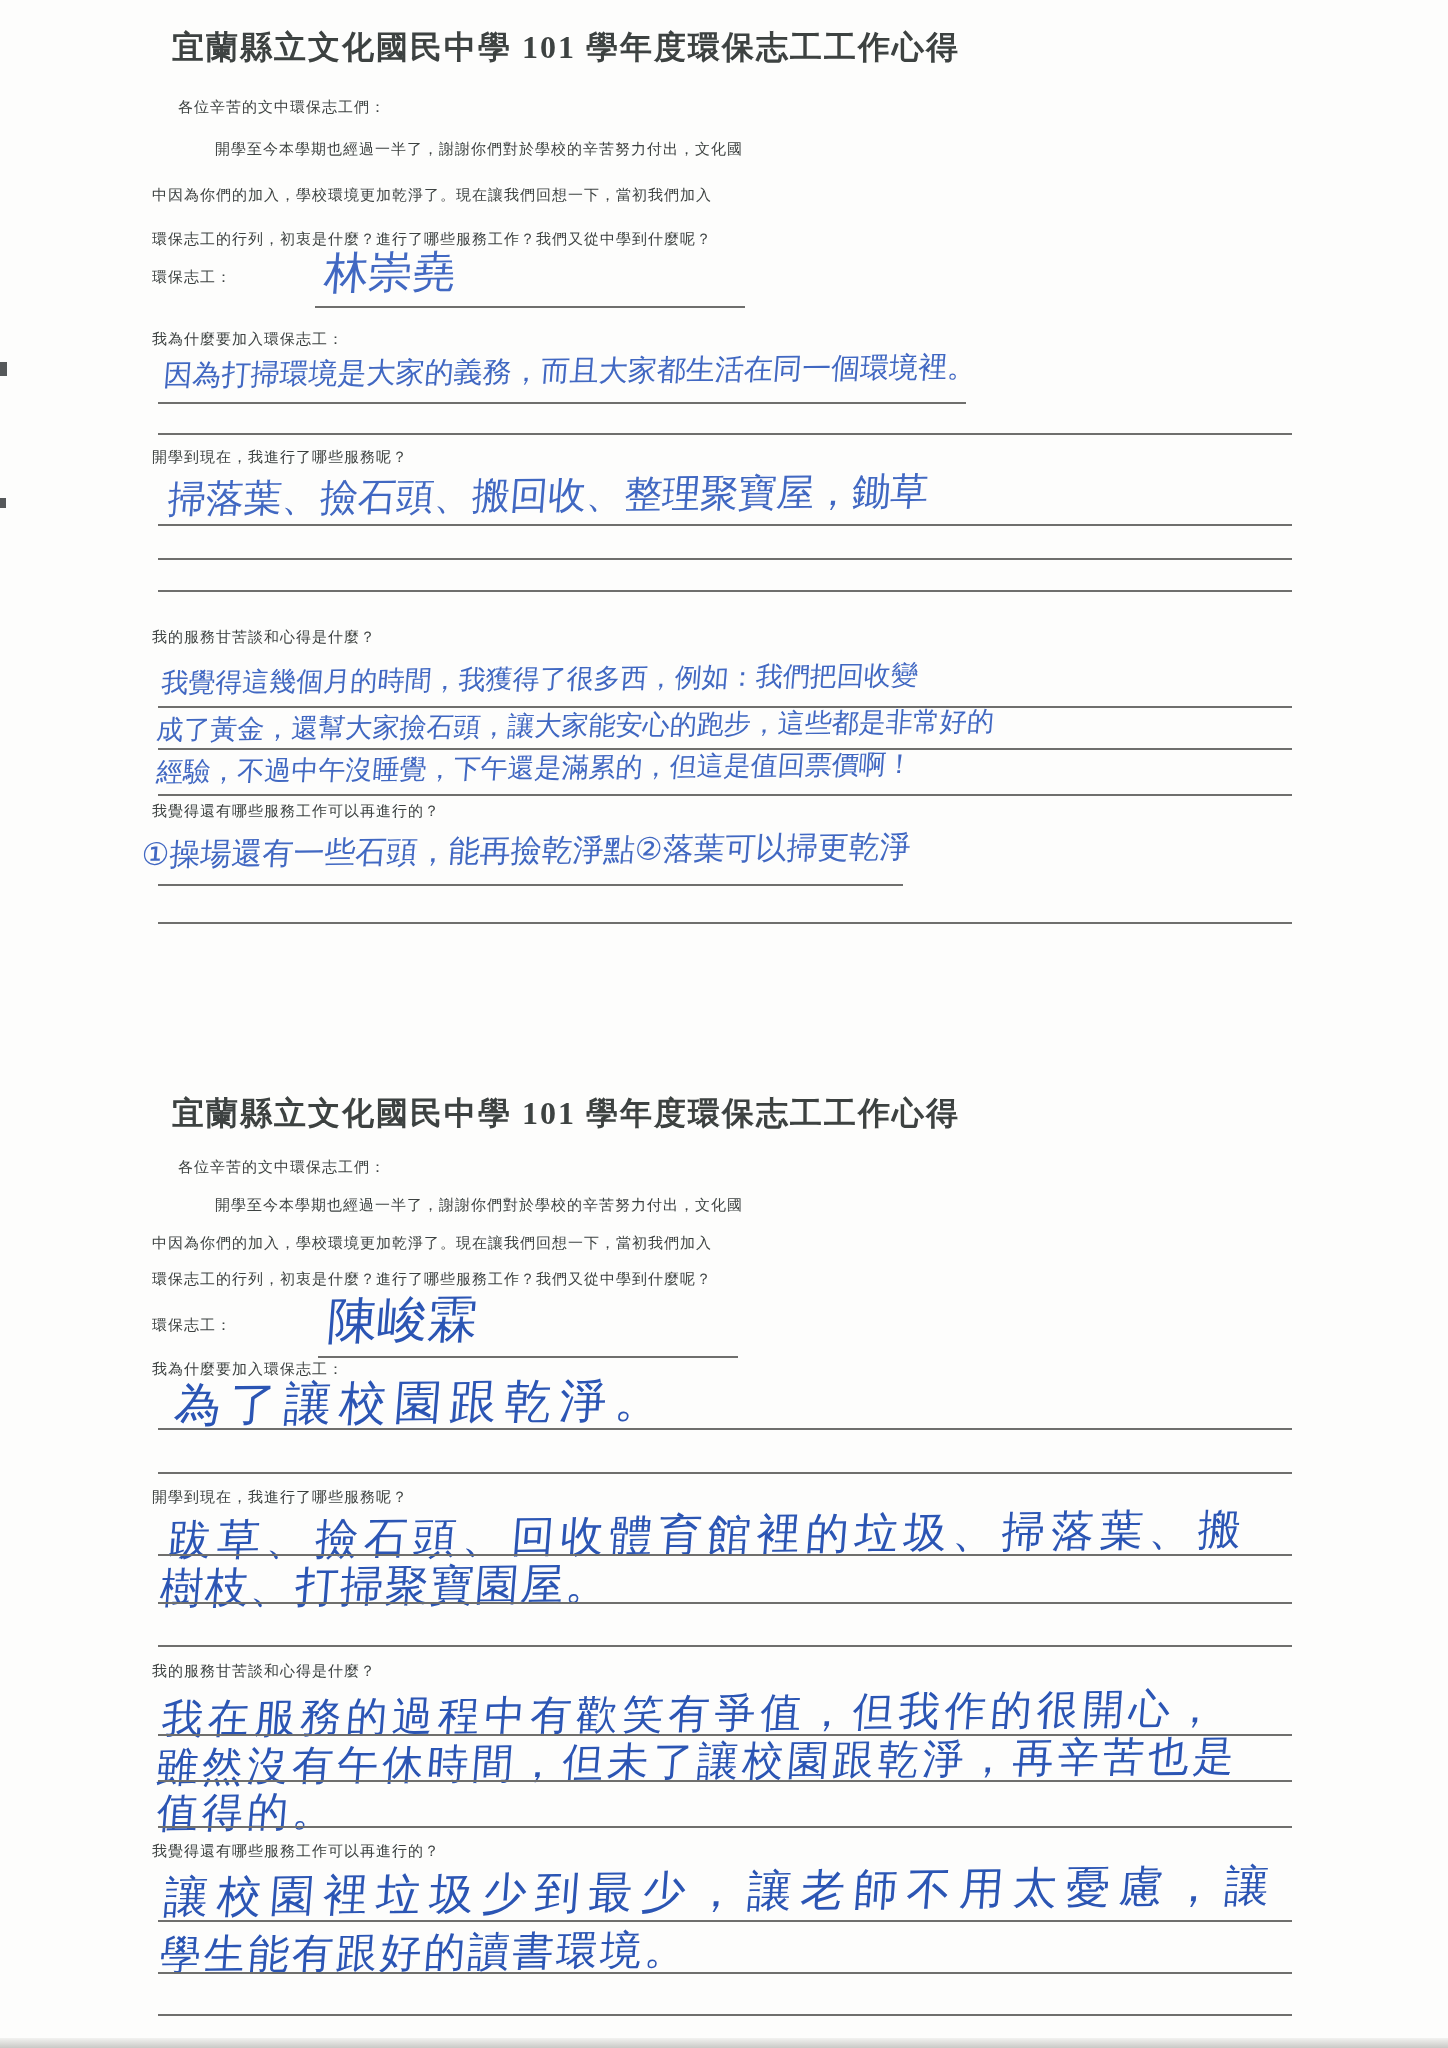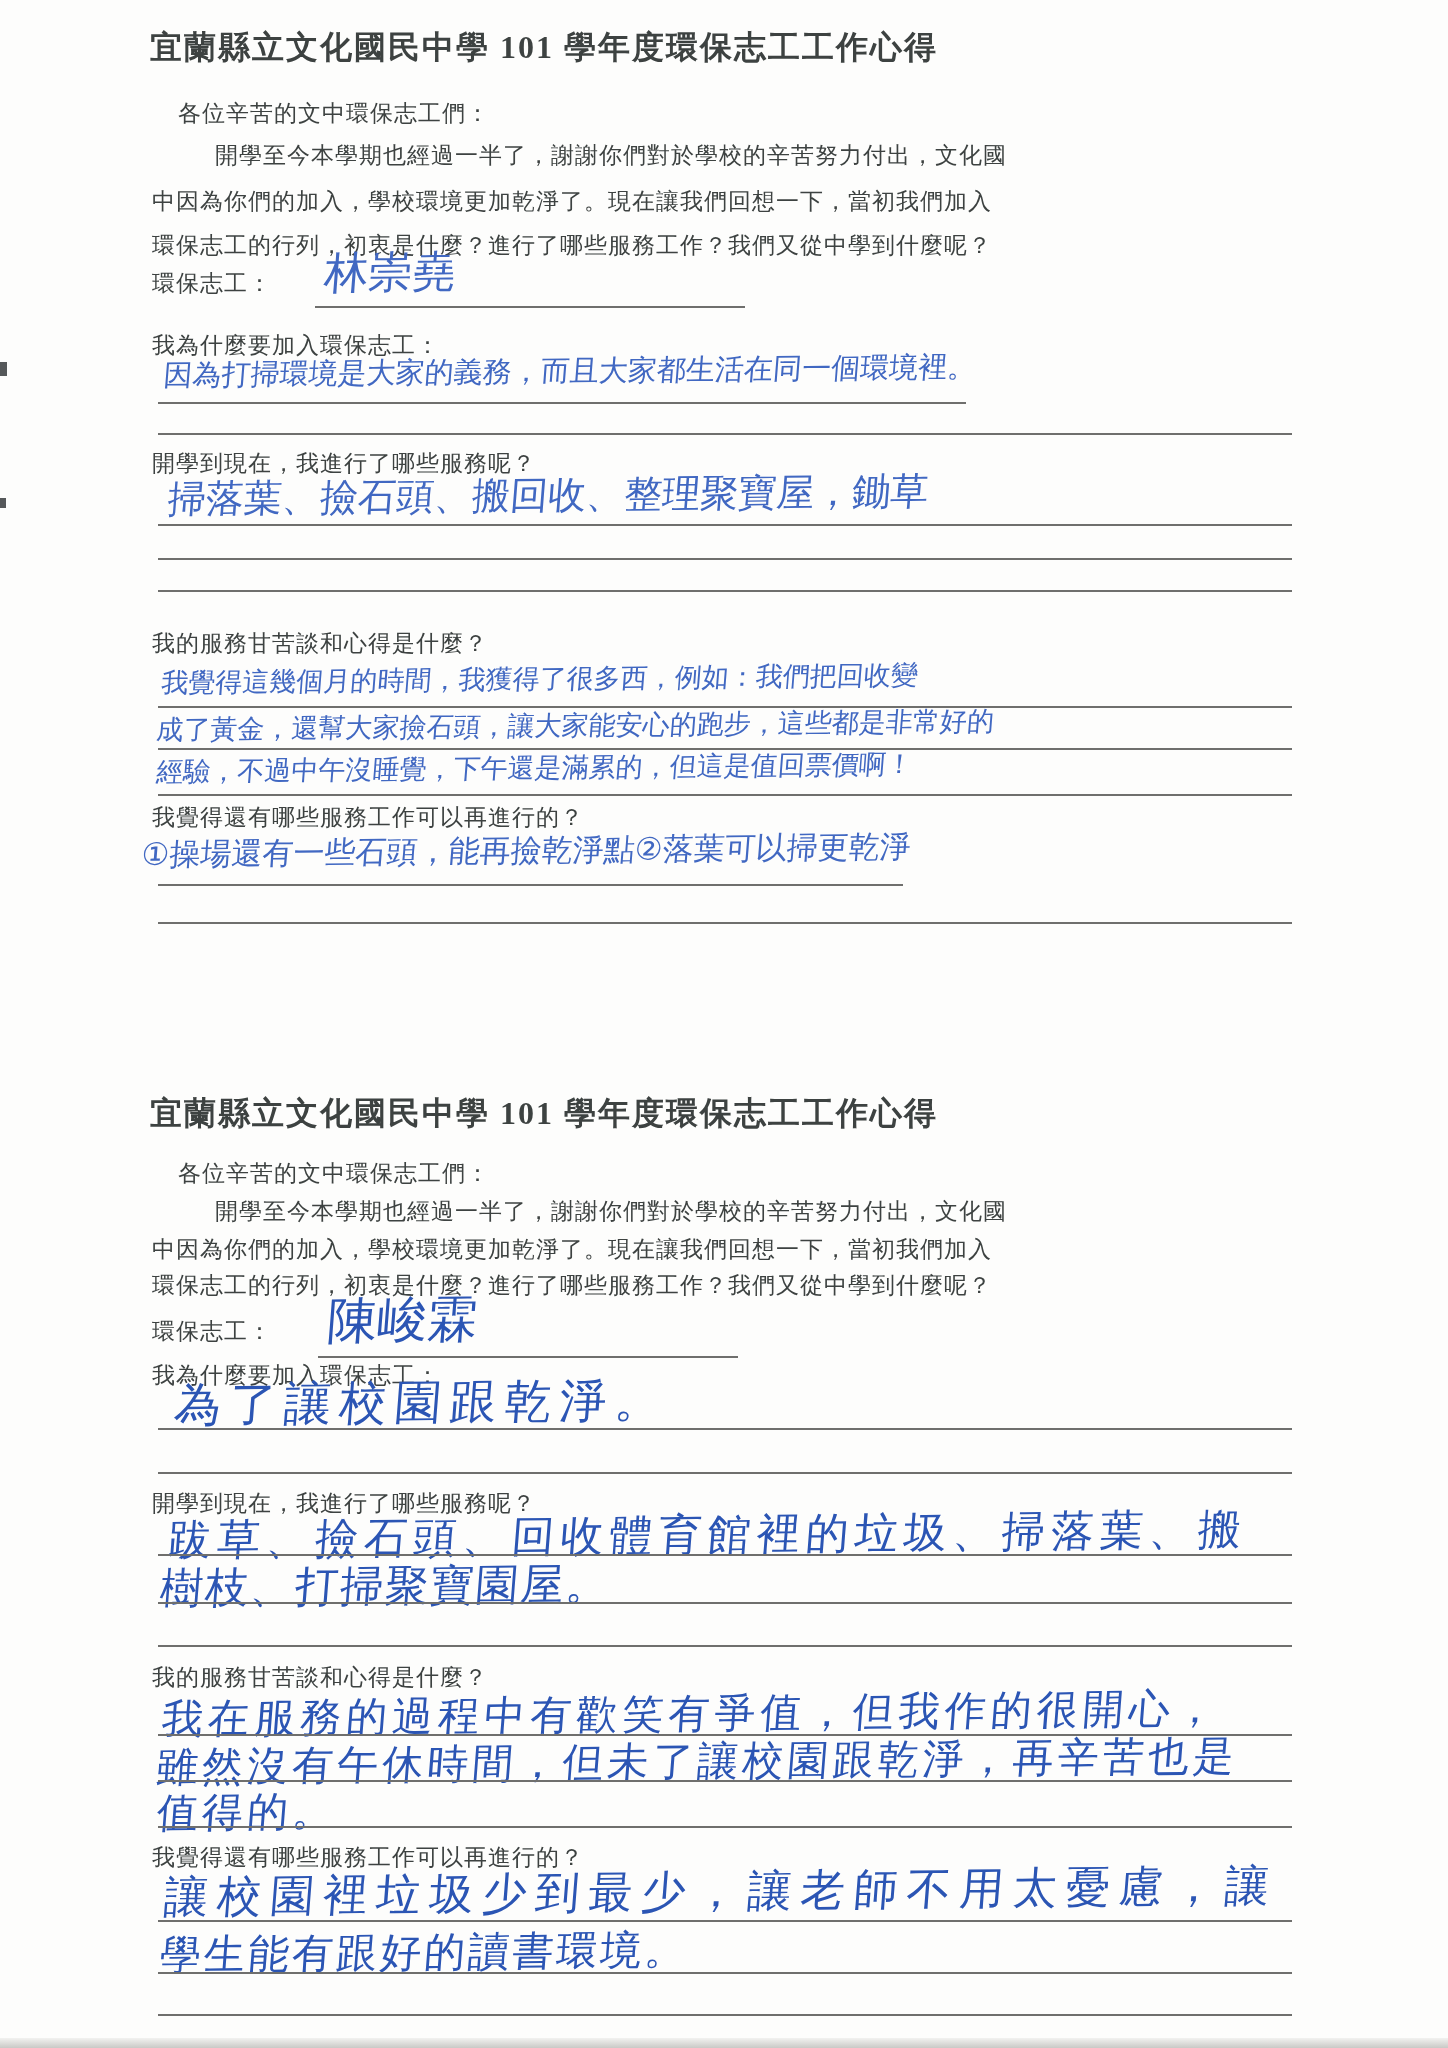--- a/index.html
+++ b/index.html
@@ -6,29 +6,29 @@
   .canvas{
     position:relative;
     width:1448px;height:2048px;
     background:#fdfdfc;
     overflow:hidden;
     font-family:"Liberation Serif","DejaVu Serif",serif;
   }
   .printed{
     position:absolute;
     color:var(--ink,#3d4241);
-    font-size:23px;
+    font-size:15px;
     letter-spacing:1px;
     white-space:nowrap;
   }
   .title{
     font-size:32px;
     font-weight:600;
     letter-spacing:2px;
-    text-align:left;
+    text-align:right;
   }
   .hw{
     position:absolute;
     font-family:"DejaVu Sans","Liberation Sans",sans-serif;
     white-space:nowrap;
     transform:skewX(-5deg) rotate(-0.6deg);
     transform-origin:left bottom;
   }
   .pen1{color:var(--pen1,#4168c2);}
   .pen2{color:var(--pen2,#2b55b4);}

